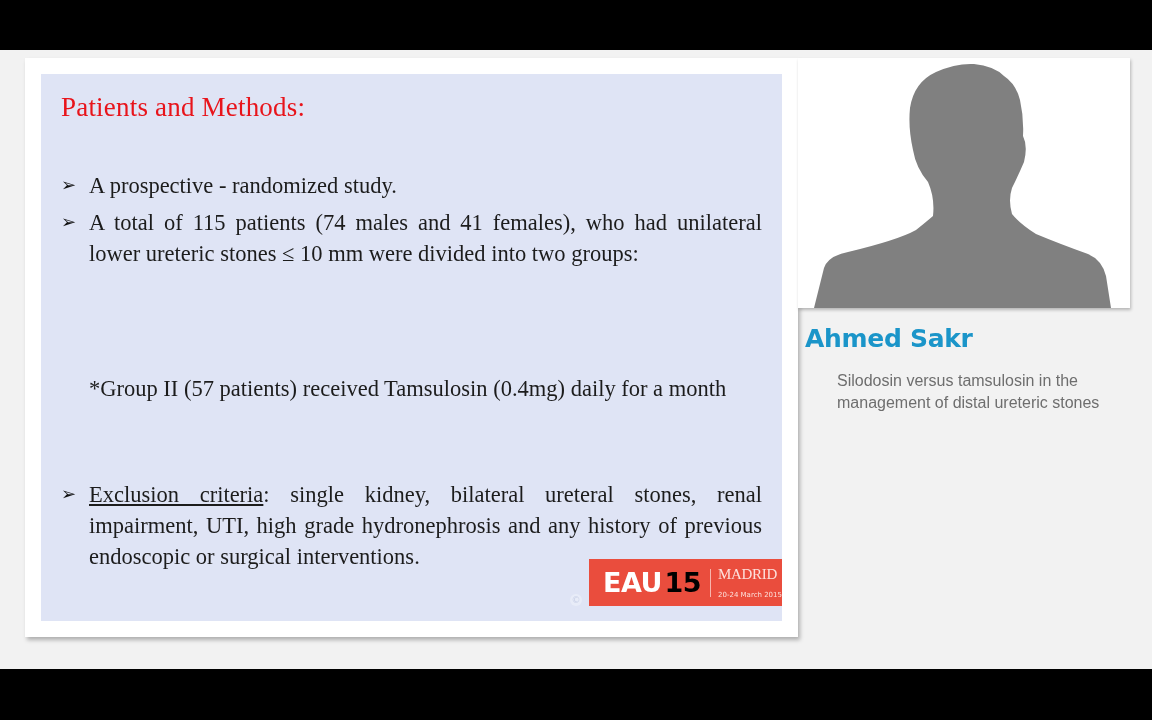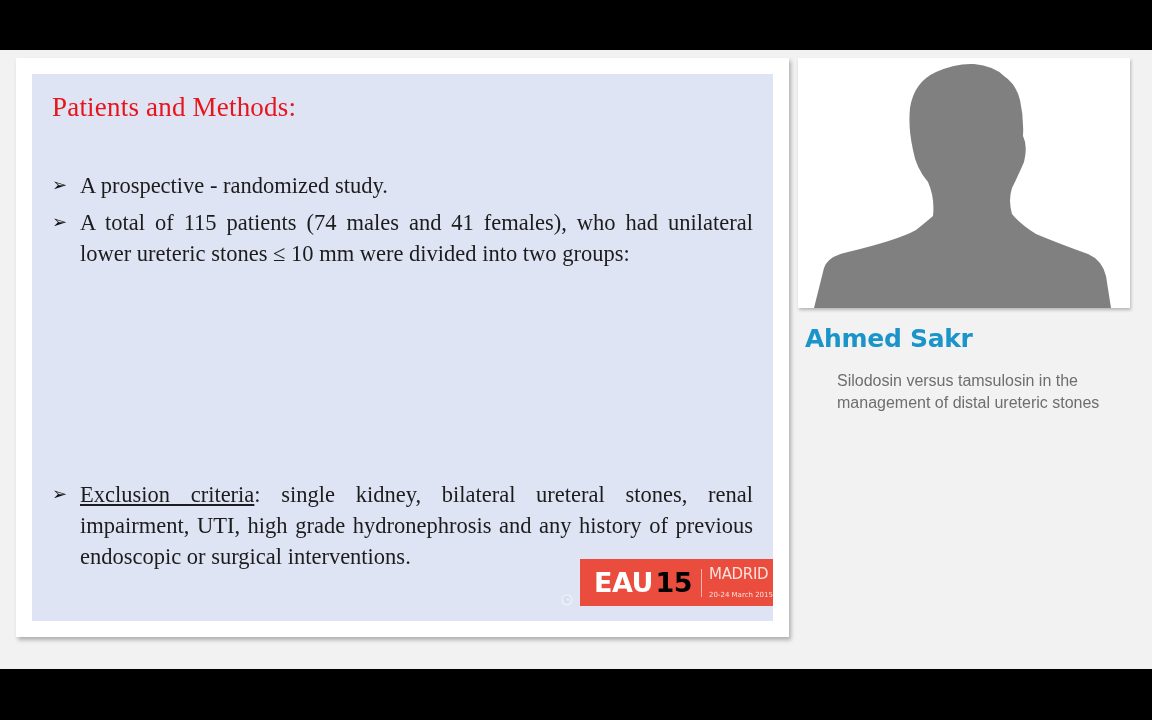--- a/index.html
+++ b/index.html
@@ -2,21 +2,21 @@
 <html><head>
   <meta charset="utf-8">
   <style>
     * { box-sizing: border-box; margin: 0; padding: 0; }
     html, body { width: 1152px; height: 720px; overflow: hidden; background: #000; }
     .top-bar { position: absolute; left: 0; top: 0; width: 1152px; height: 50px; background: #000; }
     .bottom-bar { position: absolute; left: 0; top: 669px; width: 1152px; height: 51px; background: #000; }
     .stage { position: absolute; left: 0; top: 50px; width: 1152px; height: 619px; background: #f2f2f2; }
 
     .slide-card {
-      position: absolute; left: 16px; top: 8px; width: 773px; height: 579px;
+      position: absolute; left: 25px; top: 8px; width: 773px; height: 579px;
       background: #ffffff;
       box-shadow: 2px 3px 4px rgba(0,0,0,0.28);
     }
     .slide {
       position: absolute; left: 16px; top: 16px; width: 741px; height: 547px;
       background: #dfe4f5;
       font-family: "DejaVu Serif", "Liberation Serif", serif;
       color: #1c1c1c;
     }
     .slide-title {
@@ -40,21 +40,21 @@
 
     .eau-logo {
       position: absolute; left: 548px; top: 485px; width: 193px; height: 47px;
       background: #ea4d3d; display: flex; align-items: center; padding-left: 14px;
       font-family: "DejaVu Sans", sans-serif; color: #fff; justify-content: space-between;
     }
     .eau-text { font-size: 27px; font-weight: bold; letter-spacing: -0.5px; }
     .eau-year { font-size: 27px; font-weight: bold; color: #000000; letter-spacing: -0.5px; }
     .eau-sep { width: 1px; height: 28px; background: #f7b5ad; margin: 0 5px 0 6px; }
     .eau-city { display: flex; flex-direction: column; line-height: 1; }
-    .eau-city-name { font-size: 15px; color: #fde0dc; letter-spacing: -0.3px; }
+    .eau-city-name { font-size: 15px; color: #fde0dc; letter-spacing: -0.3px; font-family: Liberation Serif, serif; }
     .eau-city-date { font-size: 7px; color: #fde0dc; margin-top: 10px; }
     .copyright-dot {
       position: absolute; left: 529px; top: 520px; width: 12px; height: 12px;
       border-radius: 50%; background: #e8ecf8; color: #c9d0e6; font-size: 9px;
       text-align: center; line-height: 12px; font-family: "DejaVu Sans", sans-serif;
     }
 
     .photo-card {
       position: absolute; left: 798px; top: 8px; width: 332px; height: 250px;
       background: #ffffff;
@@ -88,20 +88,21 @@
         <span class="bullet">➢</span>
         <span>A prospective - randomized study.</span>
       </div>
 
       <div class="para bullet-para" style="top:133px;">
         <span class="bullet">➢</span>
         <span>A total of 115 patients (74 males and 41 females), who had unilateral lower ureteric stones ≤ 10 mm were divided into two groups:</span>
       </div>
 
 
+      <div class="para indent-first" style="top:299px;">*Group II (57 patients) received Tamsulosin (0.4mg) daily for a month</div>
 
       <div class="para bullet-para" style="top:405px;">
         <span class="bullet">➢</span>
         <span class="underline">Exclusion criteria</span><span>: single kidney, bilateral ureteral stones, renal impairment, UTI, high grade hydronephrosis and any history of previous endoscopic or surgical interventions.</span>
       </div>
 
       <div class="copyright-dot">©</div>
 
       <div class="eau-logo">
         <span class="eau-text">EAU</span>

